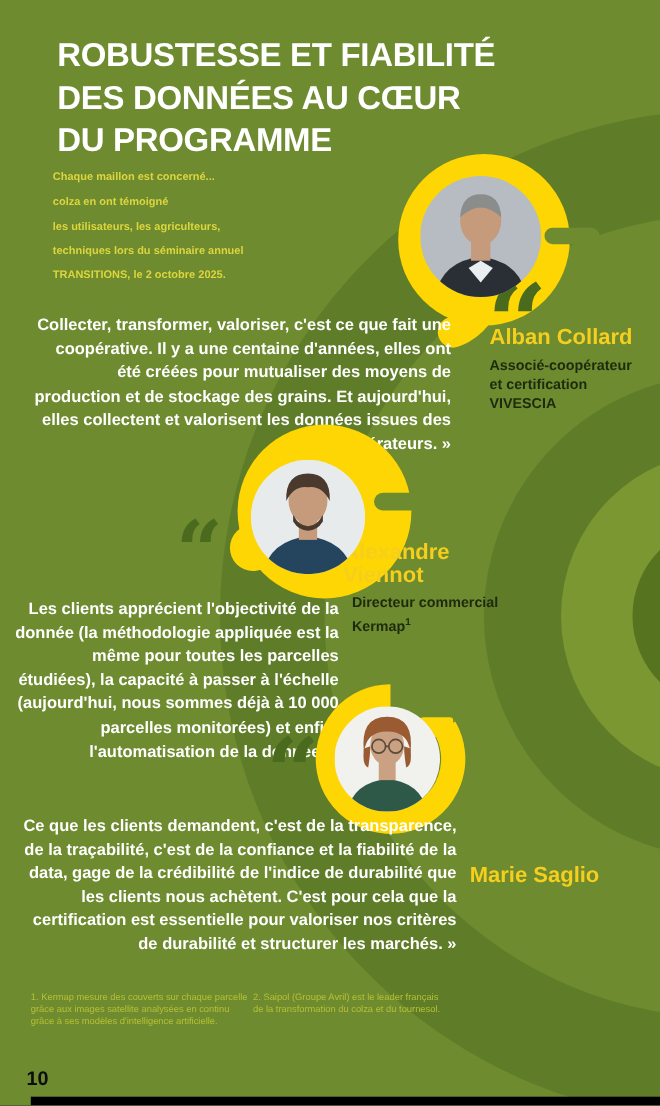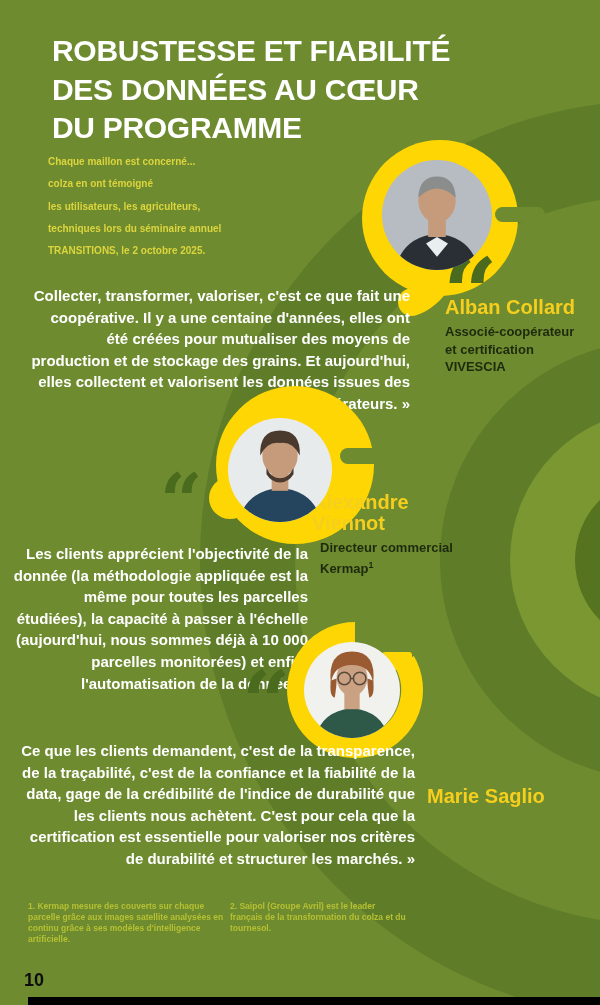--- a/index.html
+++ b/index.html
@@ -48,21 +48,21 @@
   .p1 { left:382px; top:160px; width:110px; height:110px; }
   .p2 { left:228px; top:418px; width:104px; height:104px; }
   .p3 { left:304px; top:642px; width:96px;  height:96px;  }
   .photo svg { display:block; width:100%; height:100%; }
 
   .shape { position:absolute; z-index:2; }
   .s1 { left:350px; top:128px; }
   .s2 { left:200px; top:370px; }
   .s3 { left:280px; top:608px; }
 
-  .footnote { color:#b5c033; font-size:8.5px; line-height:11px; font-weight:bold; }
+  .footnote { color:#b5c033; font-size:8.5px; line-height:11px; font-weight:normal; }
   .f1 { left:28px;  top:901px; width:198px; }
   .f2 { left:230px; top:901px; width:180px; }
 
   .page-number { left:24px; top:954px; color:#0d0d0d; font-size:18px; font-weight:bold;margin-top:16px; }
   .bottom-bar { position:absolute; z-index:4; left:28px; bottom:0; width:572px; height:8px; background:#000; }
 </style>
 </head>
 <body>
 
 <div class="page">

